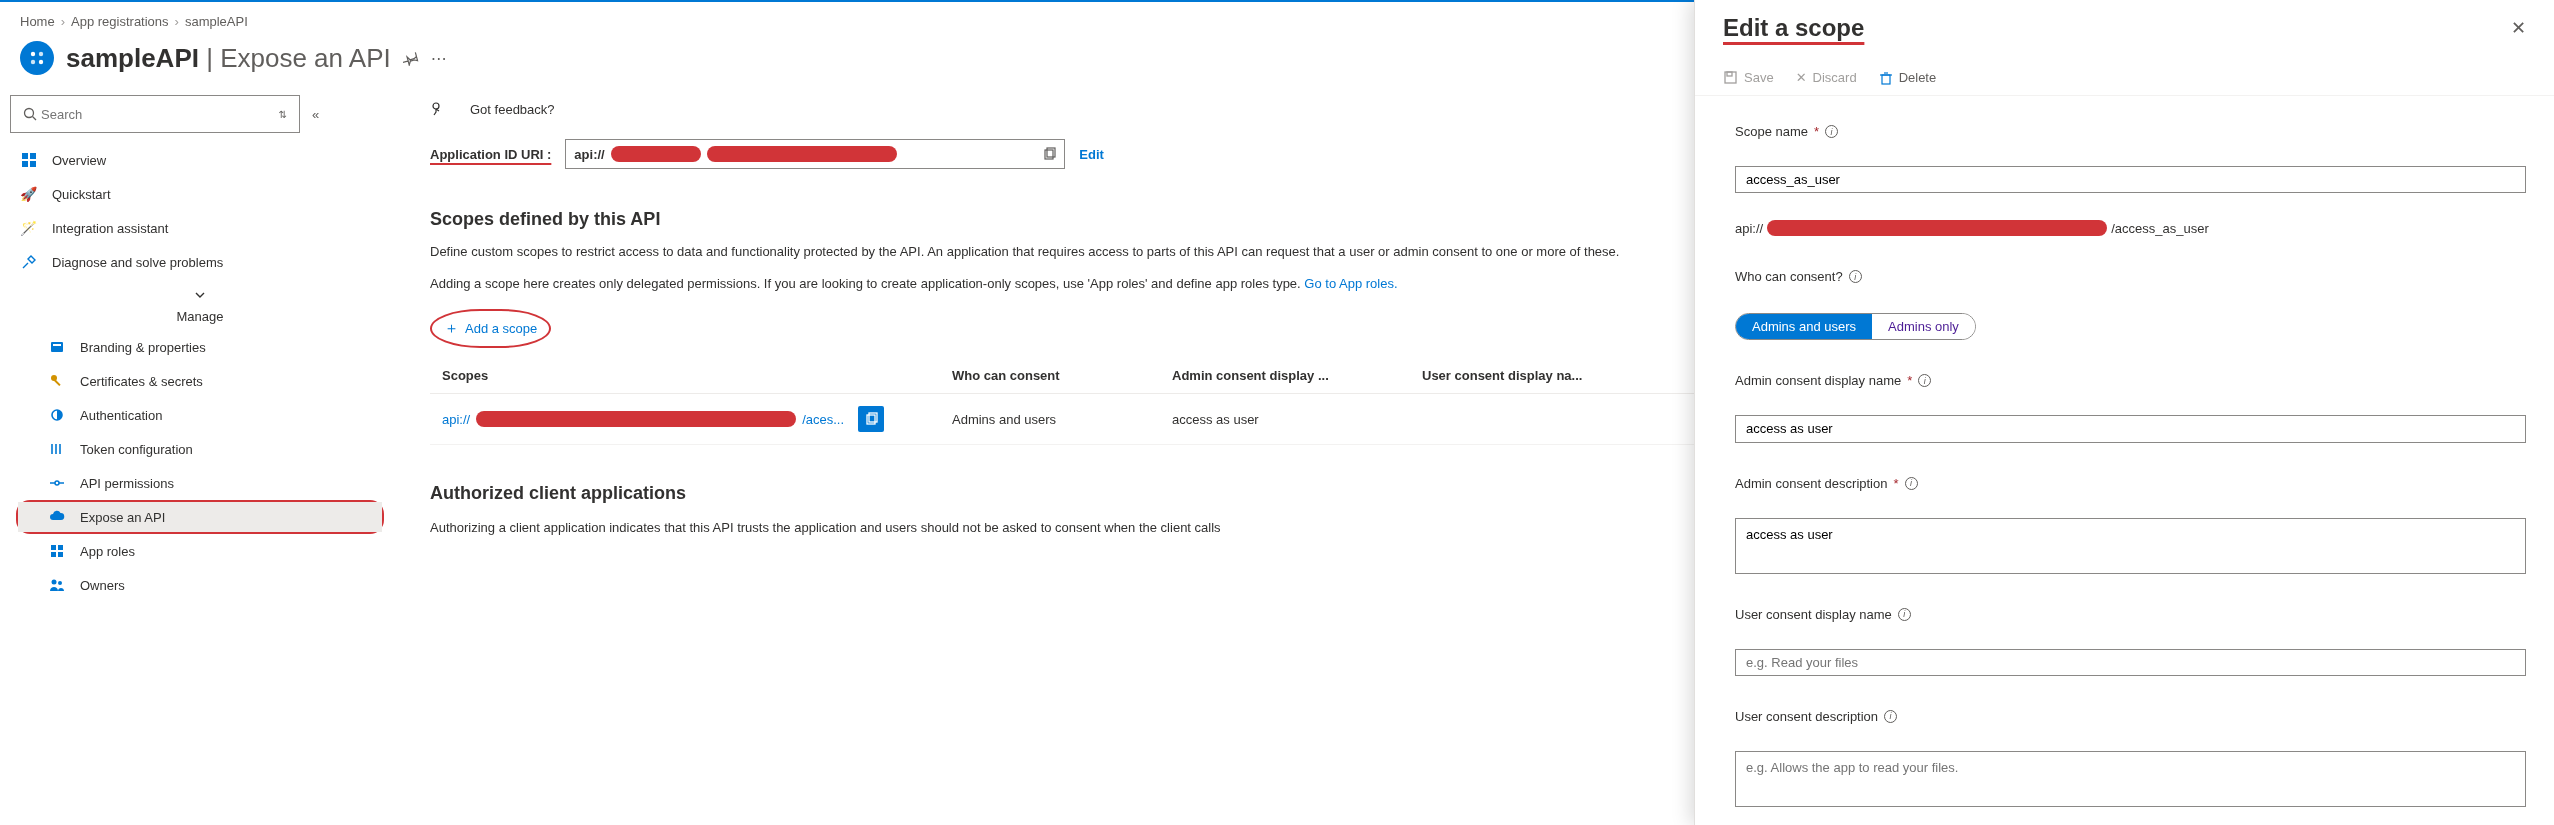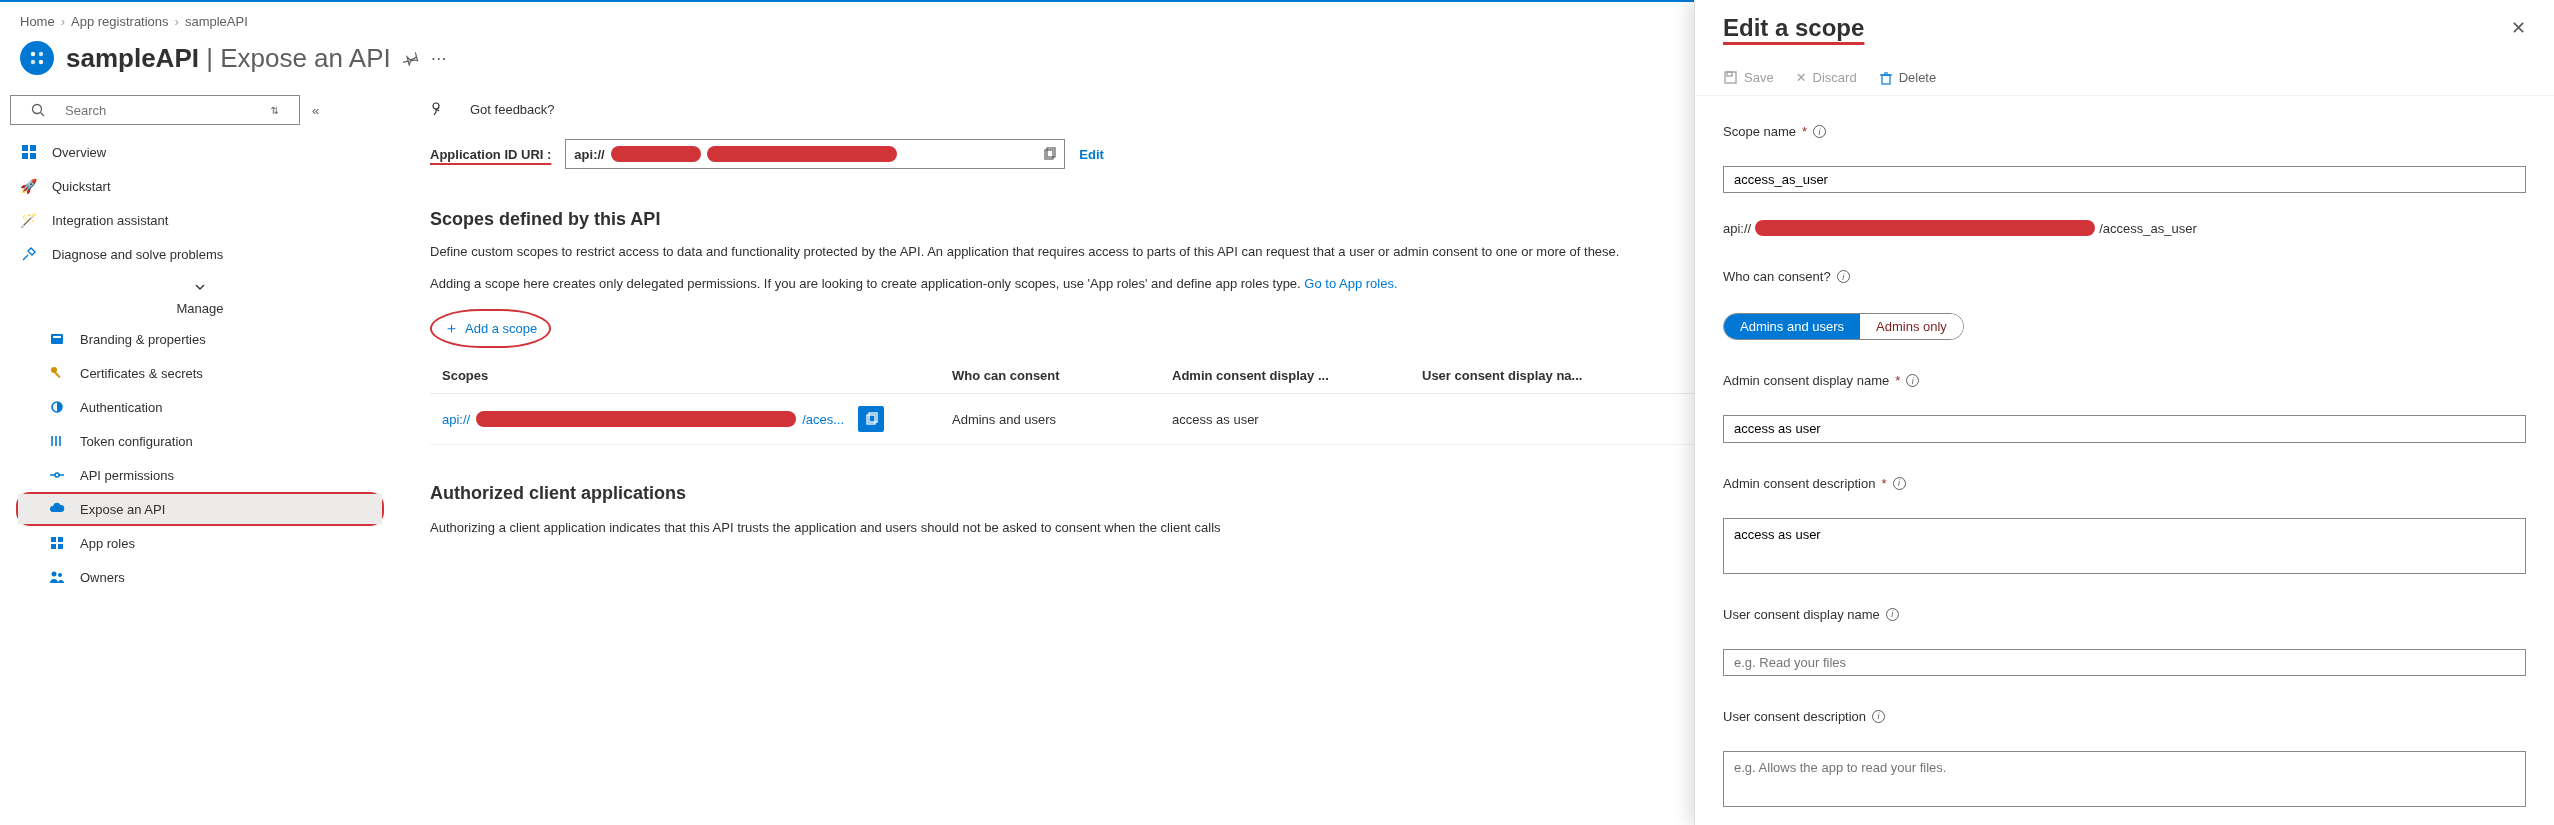--- a/index.html
+++ b/index.html
@@ -59,24 +59,24 @@
     flex-shrink: 0;
     padding: 0 10px;
   }
   .search-wrap {
     display: flex; align-items: center; gap: 12px;
     padding: 4px 0 10px 0;
   }
   .search-box {
     flex: 0 0 290px;
     border: 1px solid #8a8886;
-    height: 30px;
+    height: 38px;
     display: flex; align-items: center;
-    padding: 0 20px;
-    gap: 20px;
+    padding: 0 12px;
+    gap: 4px;
     color: #605e5c;
   }
   .search-box input {
     border: none; outline: none; flex: 1; font-size: 13px;
   }
   .search-wrap .collapse { color: #605e5c; cursor: pointer; }
   .nav-item {
     display: flex; align-items: center; gap: 14px;
     padding: 8px 10px;
     cursor: pointer;
@@ -224,20 +224,21 @@
   .tb-btn {
     display: inline-flex; align-items: center; gap: 6px;
     color: #605e5c;
     cursor: pointer;
   }
   .tb-btn.disabled { color: #a19f9d; cursor: default; }
   .flyout-body {
     padding: 18px 28px;
     display: flex; flex-direction: column; gap: 23px;
     overflow-y: auto;
+    margin-left: 12px;
   }
   .field-label {
     display: flex; align-items: center; gap: 6px;
     font-size: 13px; color: #323130;
     padding-top: 10px;
   }
   .req { color: #a4262c; }
   .info-icon {
     width: 13px; height: 13px;
     border: 1px solid #605e5c;
@@ -276,21 +277,21 @@
     border: 1px solid #8a8886;
     border-radius: 16px;
     overflow: hidden;
     margin-top: 6px;
   }
   .pill {
     padding: 5px 16px;
     font-size: 13px;
     cursor: pointer;
     background: #fff;
-    color: #7f1d1d;
+    color: #4c1d95;
   }
   .pill.selected {
     background: #0078d4;
     color: #fff;
   }
   .nav-red-circle {
     border: 2.5px solid #d13438;
     border-radius: 14px;
     margin: 0 6px;
     padding: 0 !important;

